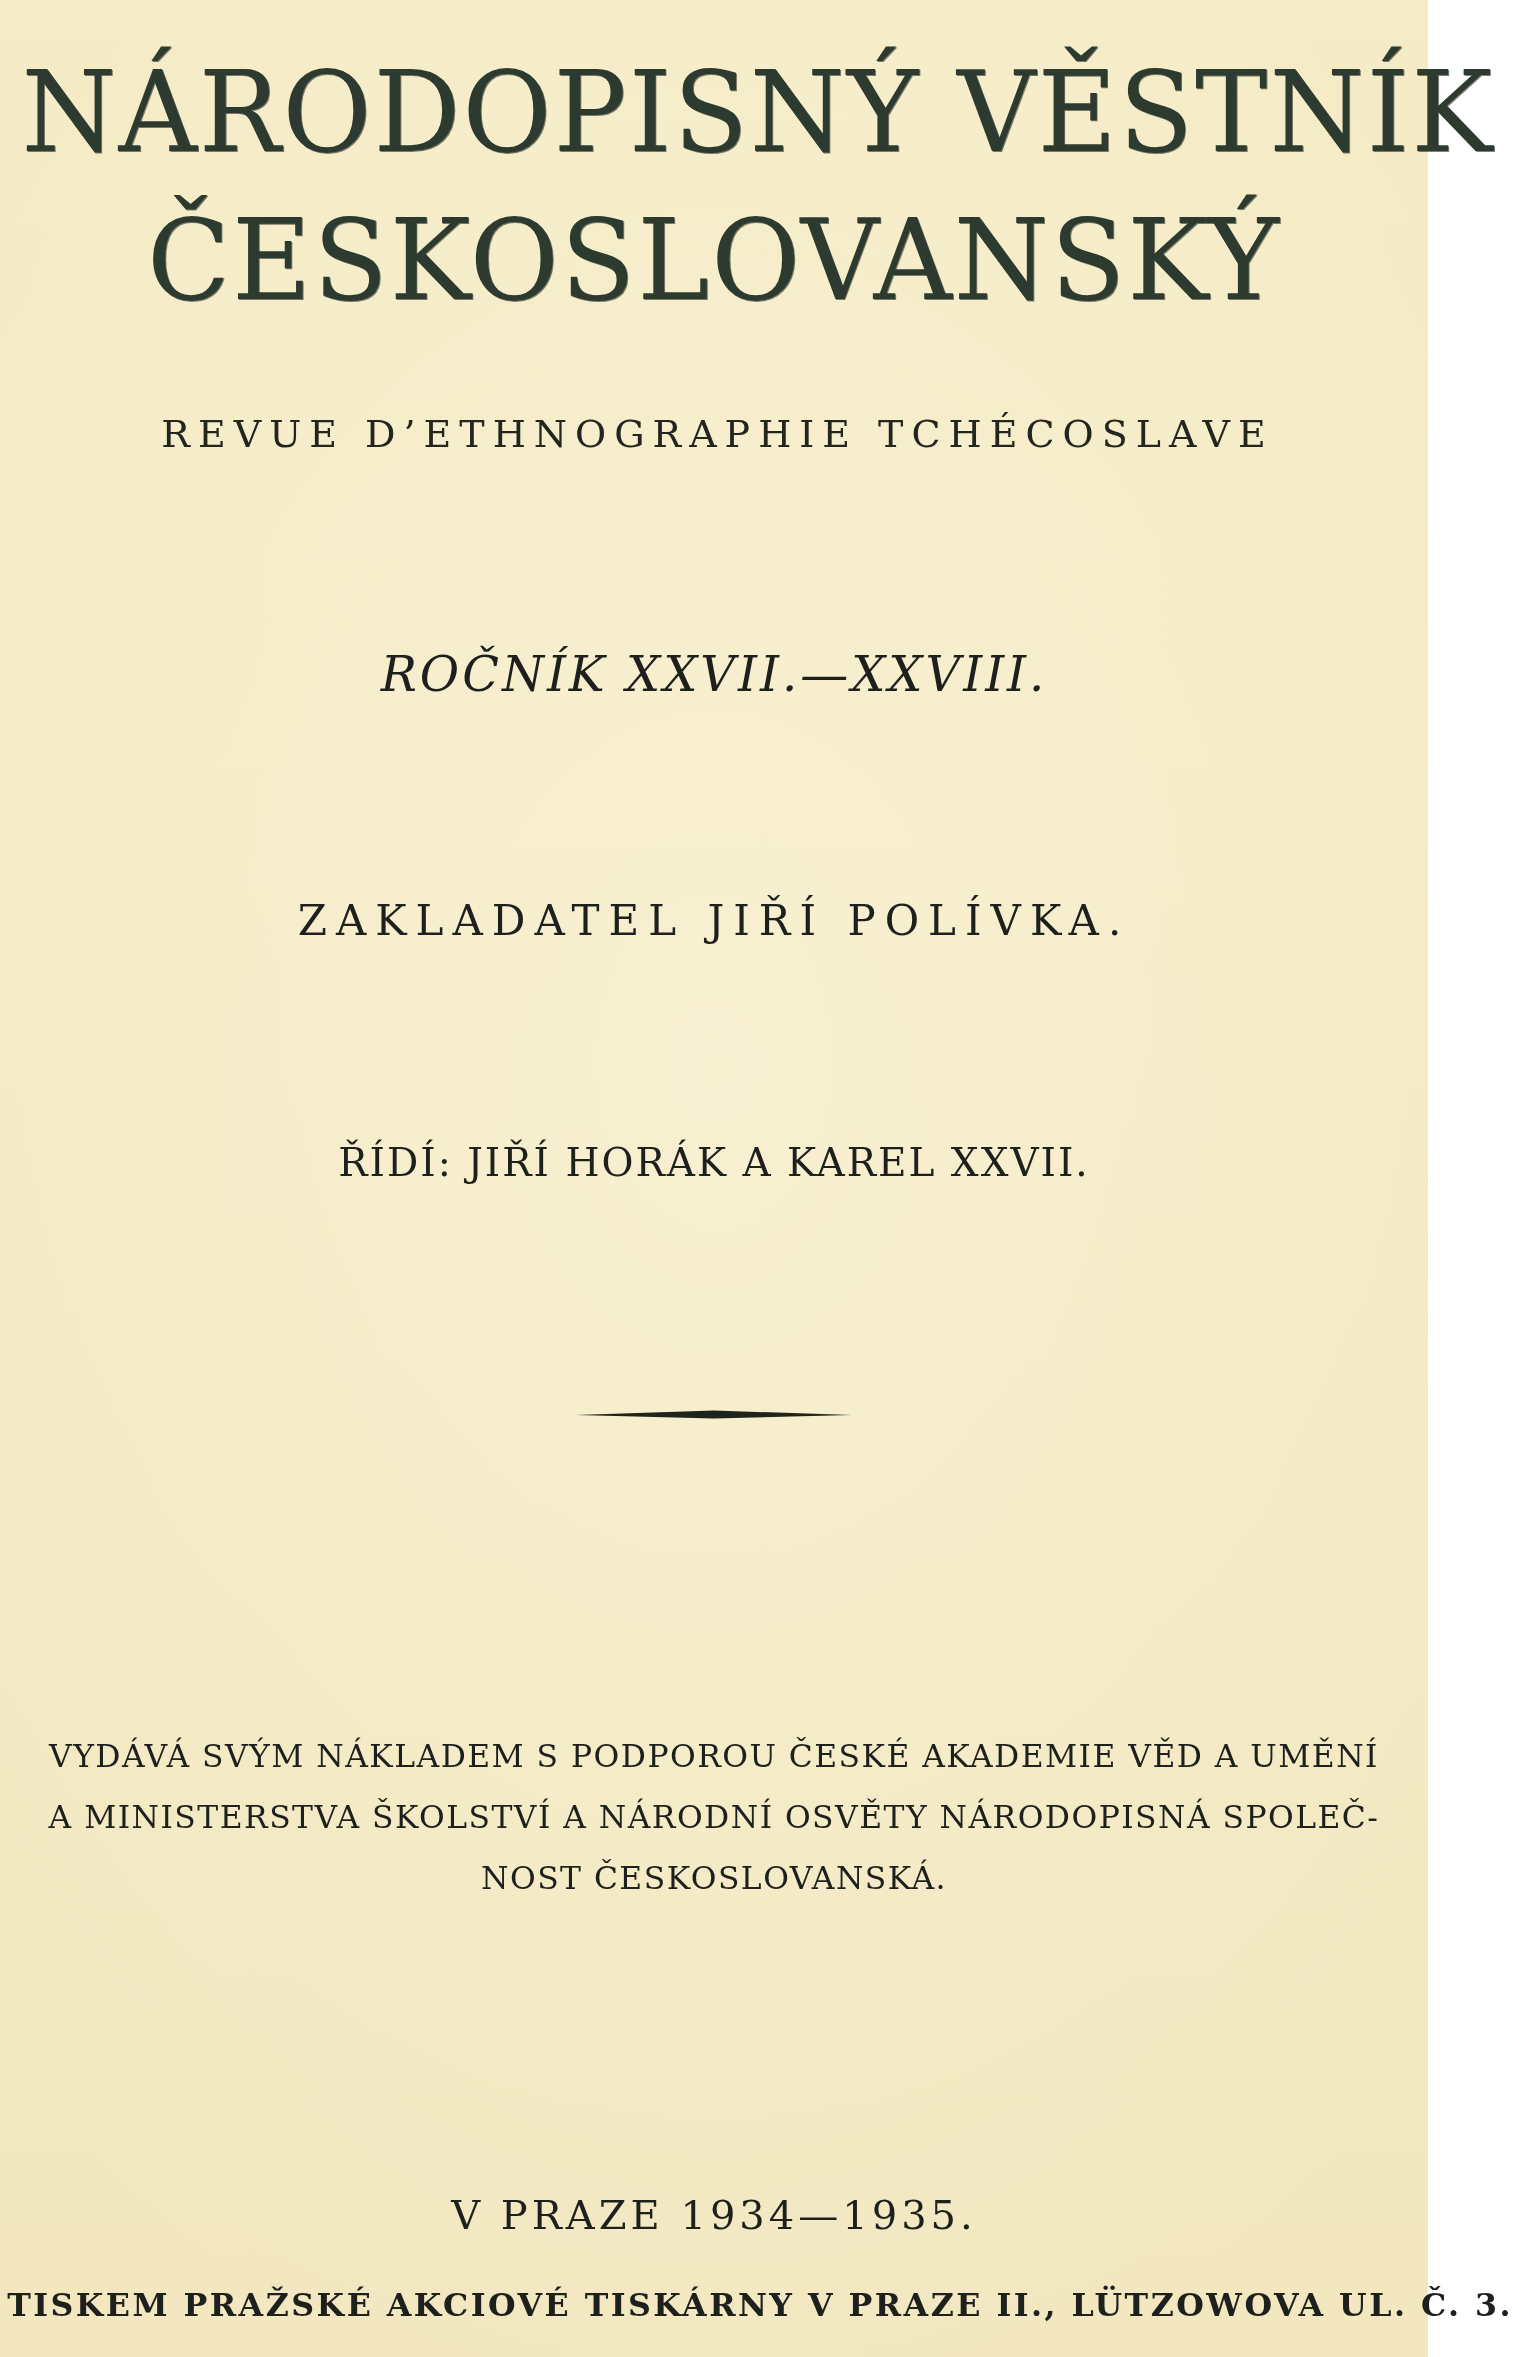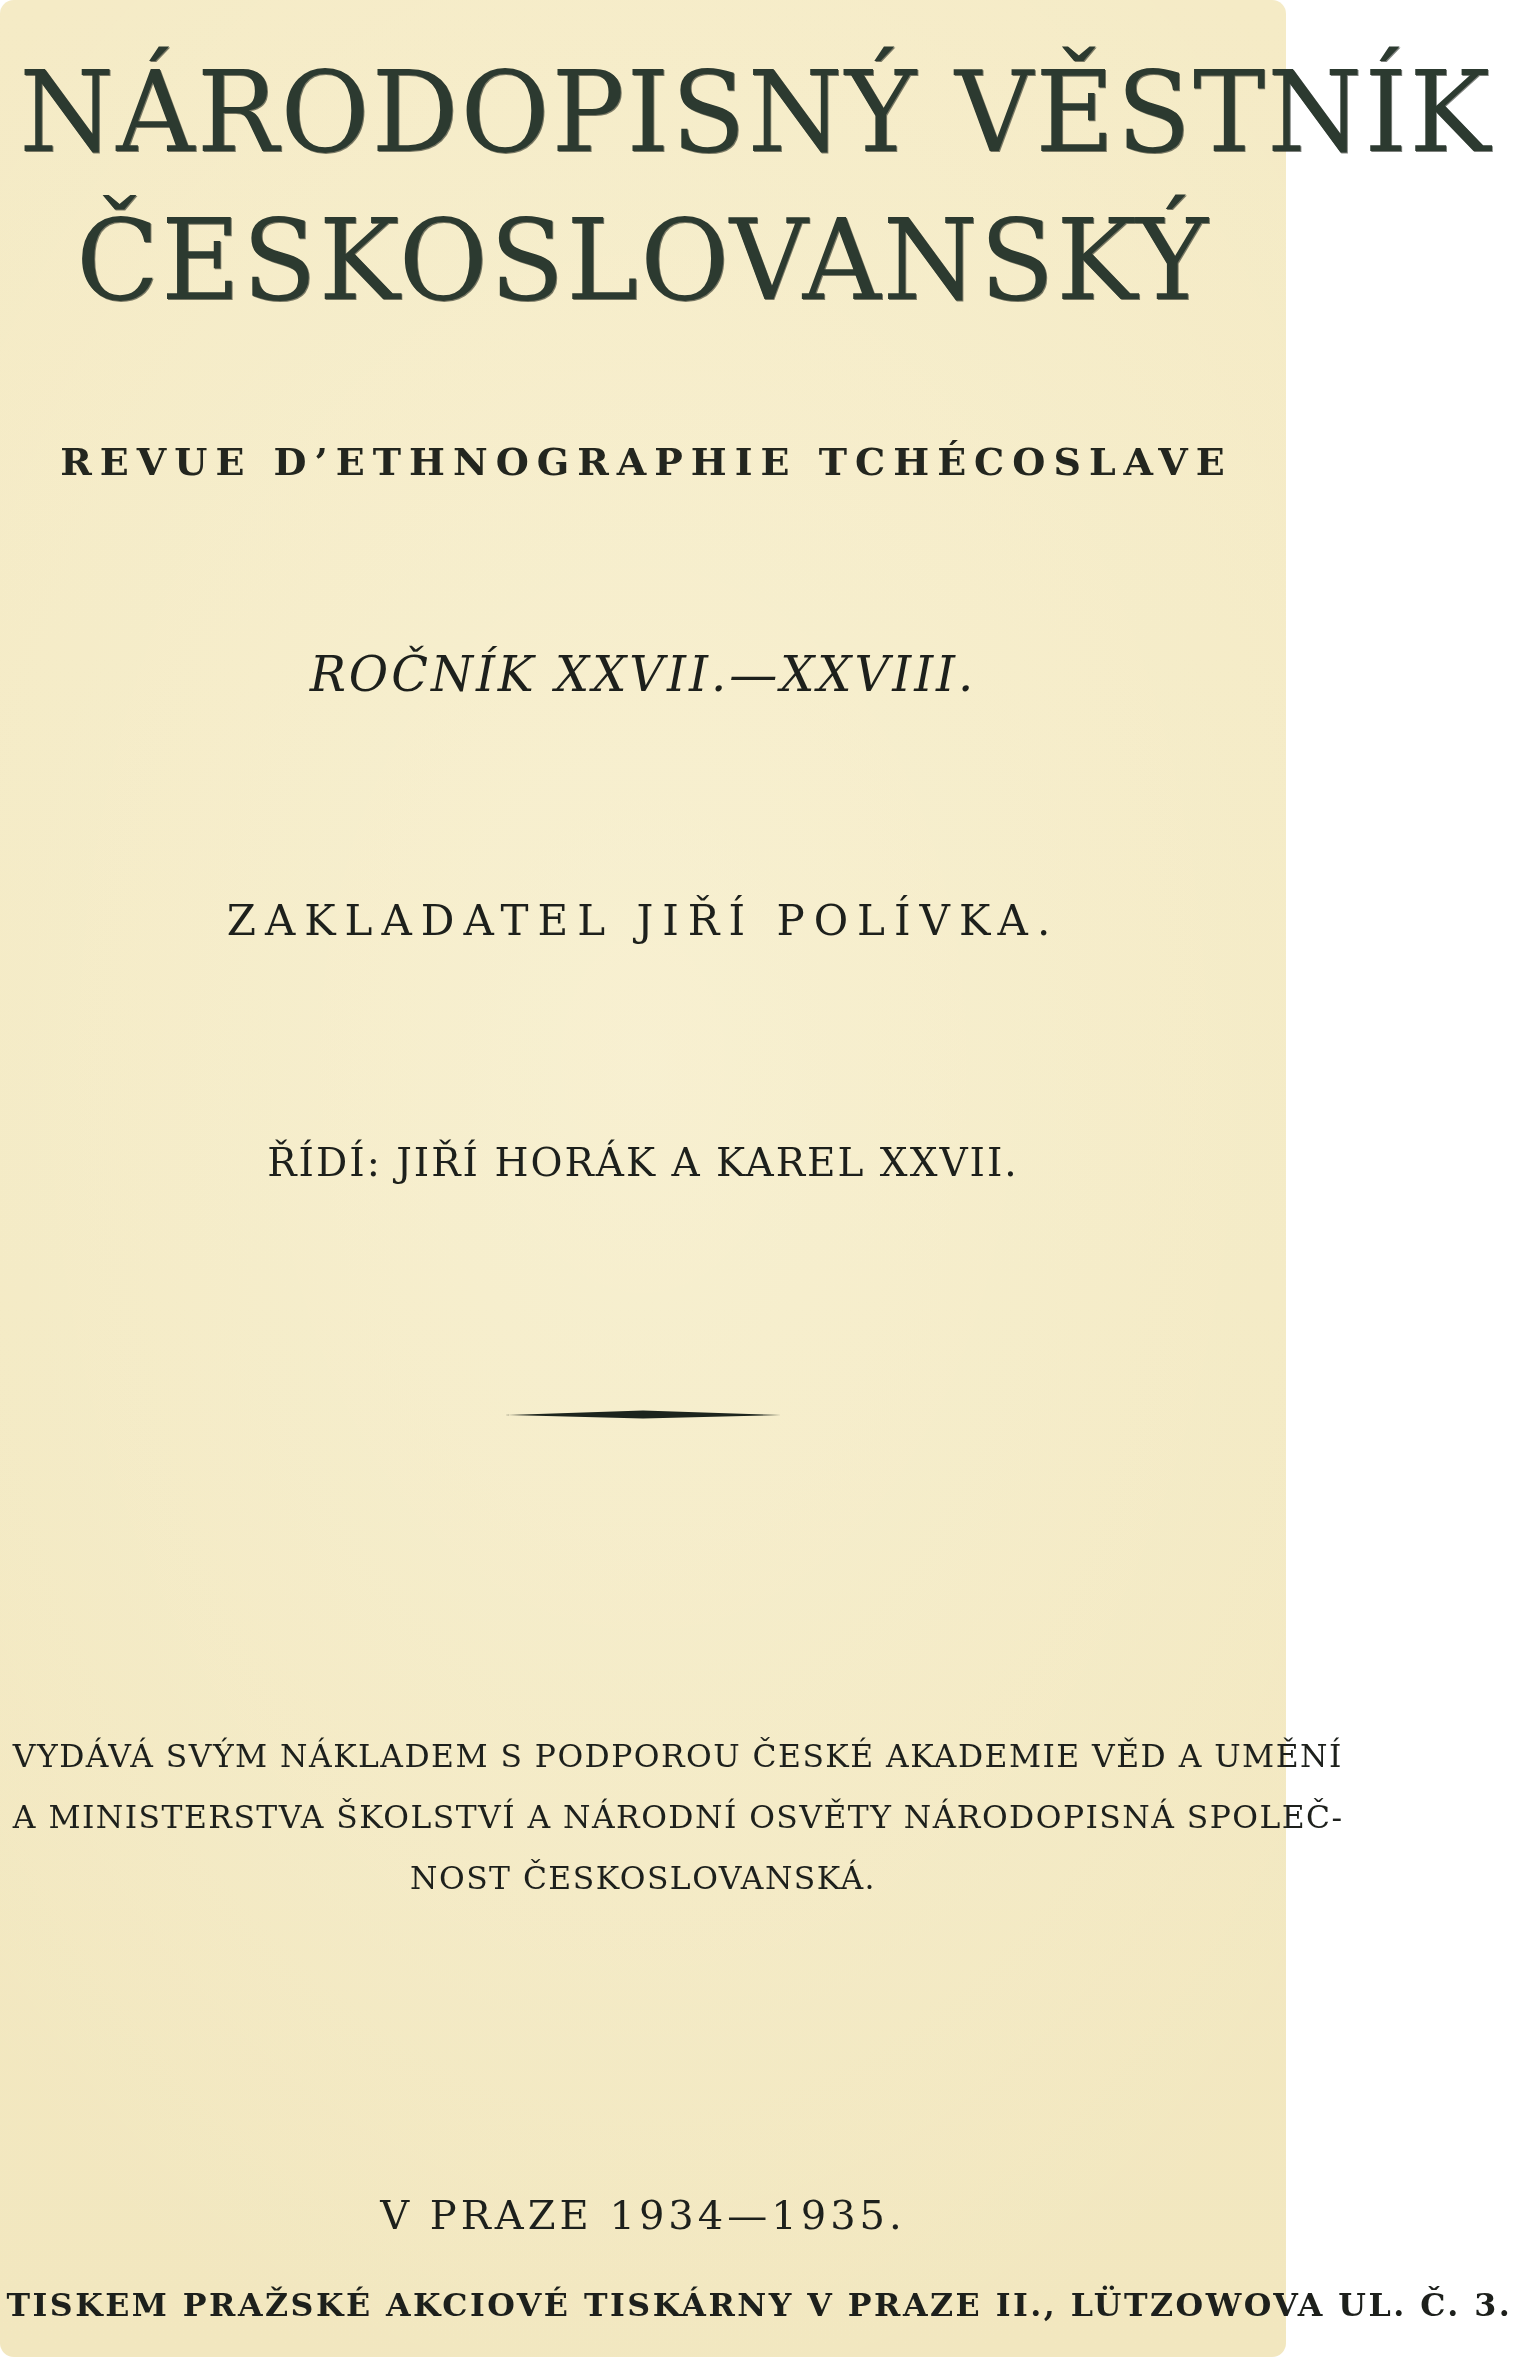--- a/index.html
+++ b/index.html
@@ -7,29 +7,28 @@
     padding: 0;
   }
   body {
     width: 1535px;
     height: 2357px;
     font-family: "DejaVu Serif", "Liberation Serif", serif;
     overflow: hidden;
   }
   .page {
     position: relative;
-    width: 1286px;
+    width: 1428px;
     height: 2357px;
     background-color: #f4eac4;
     background-image:
       radial-gradient(ellipse 120% 100% at 50% 45%, rgba(255,252,235,0.35) 0%, rgba(255,252,235,0) 60%),
       radial-gradient(ellipse 140% 120% at 50% 50%, rgba(0,0,0,0) 70%, rgba(120,100,40,0.10) 100%),
       linear-gradient(180deg, #f5ebc6 0%, #f3e9c2 55%, #f2e7bf 100%);
     color: #1e211d;
-    border-radius: 14px;
   }
   .block {
     position: absolute;
     left: 0;
     right: 0;
     text-align: center;
     white-space: nowrap;
   }
   .main-title {
     top: 38px;
@@ -39,24 +38,24 @@
     color: #2c3a30;
     letter-spacing: 2px;
     text-shadow: 1px 1px 0 rgba(20,25,18,0.55);
     margin: 0;
     transform: scaleX(0.97);
   }
   .main-title .title-line {
     display: block;
   }
   .subtitle {
-    top: 439px;
+    top: 412px;
     font-size: 38px;
     letter-spacing: 8px;
-    font-weight: bold;
+    font-weight: normal;
     color: #23261f;
     margin-left: 7px;
   }
   .volume {
     top: 646px;
     font-size: 48px;
     letter-spacing: 3px;
     color: #1d201c;
     font-style: italic;
   }

